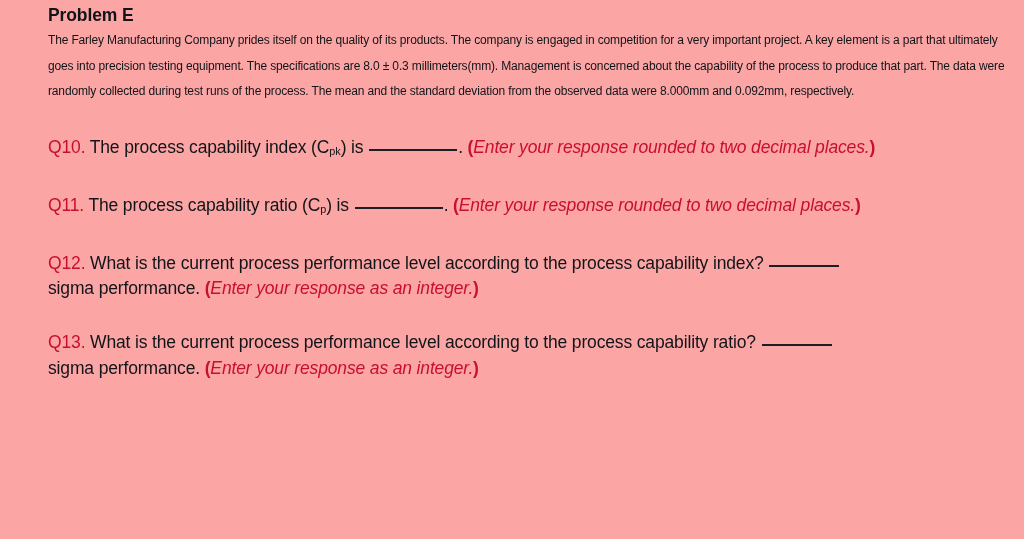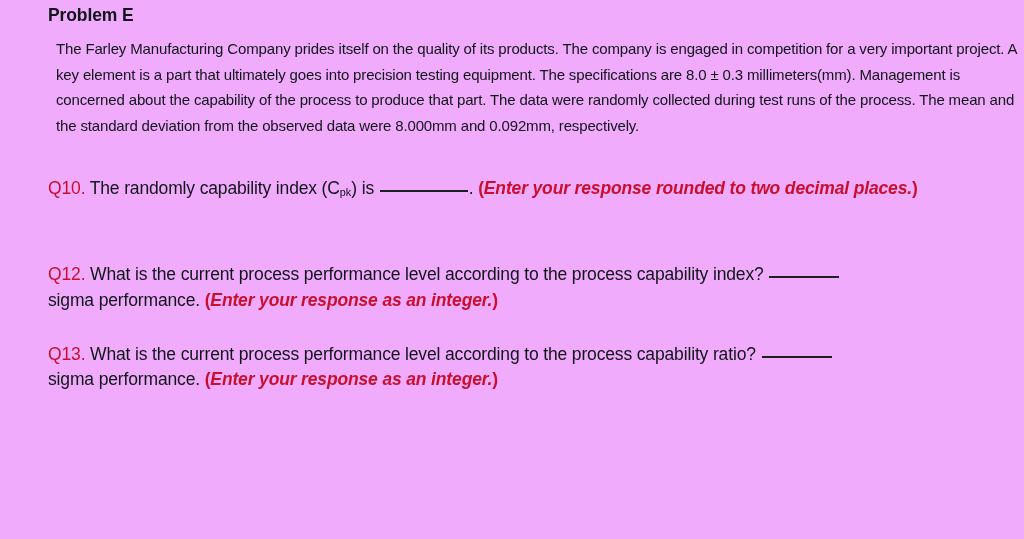--- a/index.html
+++ b/index.html
@@ -13,36 +13,36 @@
     font-family: "Liberation Sans", sans-serif;
     color: #111418;
     overflow: hidden;
   }
   .page {
     position: relative;
     width: 1024px;
     height: 539px;
     box-sizing: border-box;
     padding: 3px 10px 0 48px;
-    background: #f0abfc;
+    background: #fca5a5;
   }
   .problem-title {
     font-size: 17.5px;
     font-weight: bold;
     line-height: 25px;
     color: #111418;
     letter-spacing: -0.1px;
     margin: 0 0 0 0;
   }
   .intro {
-    font-size: 15px;
+    font-size: 12px;
     line-height: 25.6px;
     color: #111418;
     letter-spacing: -0.15px;
-    margin: 8px;
+    margin: 0;
     width: 965px;
     text-align: left;
   }
   .qblock {
     font-size: 17.5px;
     line-height: 25.6px;
     color: #111418;
     letter-spacing: -0.15px;
     margin: 0;
     width: 972px;
@@ -51,21 +51,21 @@
   .q-gap { height: 28px; }
   .qlabel {
     color: #C8102E;
     font-weight: normal;
   }
   .hint {
     color: #C8102E;
   }
   .hint i {
     font-style: italic;
-    font-weight: bold;
+    font-weight: normal;
   }
   .hint .paren {
     font-style: normal;
     font-weight: bold;
   }
   .blank {
     display: inline-block;
     border-bottom: 2px solid #1b1f23;
     vertical-align: 2px;
     margin: 0 1px;
@@ -83,24 +83,25 @@
 <body>
 
 <div class="page">
 
   <div class="problem-title">Problem E</div>
 
   <p class="intro">The Farley Manufacturing Company prides itself on the quality of its products. The company is engaged in competition for a very important project. A key element is a part that ultimately goes into precision testing equipment. The specifications are 8.0 ± 0.3 millimeters(mm). Management is concerned about the capability of the process to produce that part. The data were randomly collected during test runs of the process. The mean and the standard deviation from the observed data were 8.000mm and 0.092mm, respectively.</p>
 
   <div class="q-gap-1"></div>
 
-  <p class="qblock"><span class="qlabel">Q10.</span> <span>The randomly capability index (C</span><sub>pk</sub><span>) is</span> <span class="blank blank-long"></span><span>.</span> <span class="hint"><span class="paren">(</span><i>Enter your response rounded to two decimal places.</i><span class="paren">)</span></span></p>
+  <p class="qblock"><span class="qlabel">Q10.</span> <span>The process capability index (C</span><sub>pk</sub><span>) is</span> <span class="blank blank-long"></span><span>.</span> <span class="hint"><span class="paren">(</span><i>Enter your response rounded to two decimal places.</i><span class="paren">)</span></span></p>
 
   <div class="q-gap"></div>
 
+  <p class="qblock"><span class="qlabel">Q11.</span> <span>The process capability ratio (C</span><sub>p</sub><span>) is</span> <span class="blank blank-long"></span><span>.</span> <span class="hint"><span class="paren">(</span><i>Enter your response rounded to two decimal places.</i><span class="paren">)</span></span></p>
 
   <div class="q-gap"></div>
 
   <p class="qblock"><span class="qlabel">Q12.</span> <span>What is the current process performance level according to the process capability index?</span> <span class="blank blank-med"></span><br><span>sigma performance.</span> <span class="hint"><span class="paren">(</span><i>Enter your response as an integer.</i><span class="paren">)</span></span></p>
 
   <div class="q-gap"></div>
 
   <p class="qblock"><span class="qlabel">Q13.</span> <span>What is the current process performance level according to the process capability ratio?</span> <span class="blank blank-med"></span><br><span>sigma performance.</span> <span class="hint"><span class="paren">(</span><i>Enter your response as an integer.</i><span class="paren">)</span></span></p>
 
 </div>

